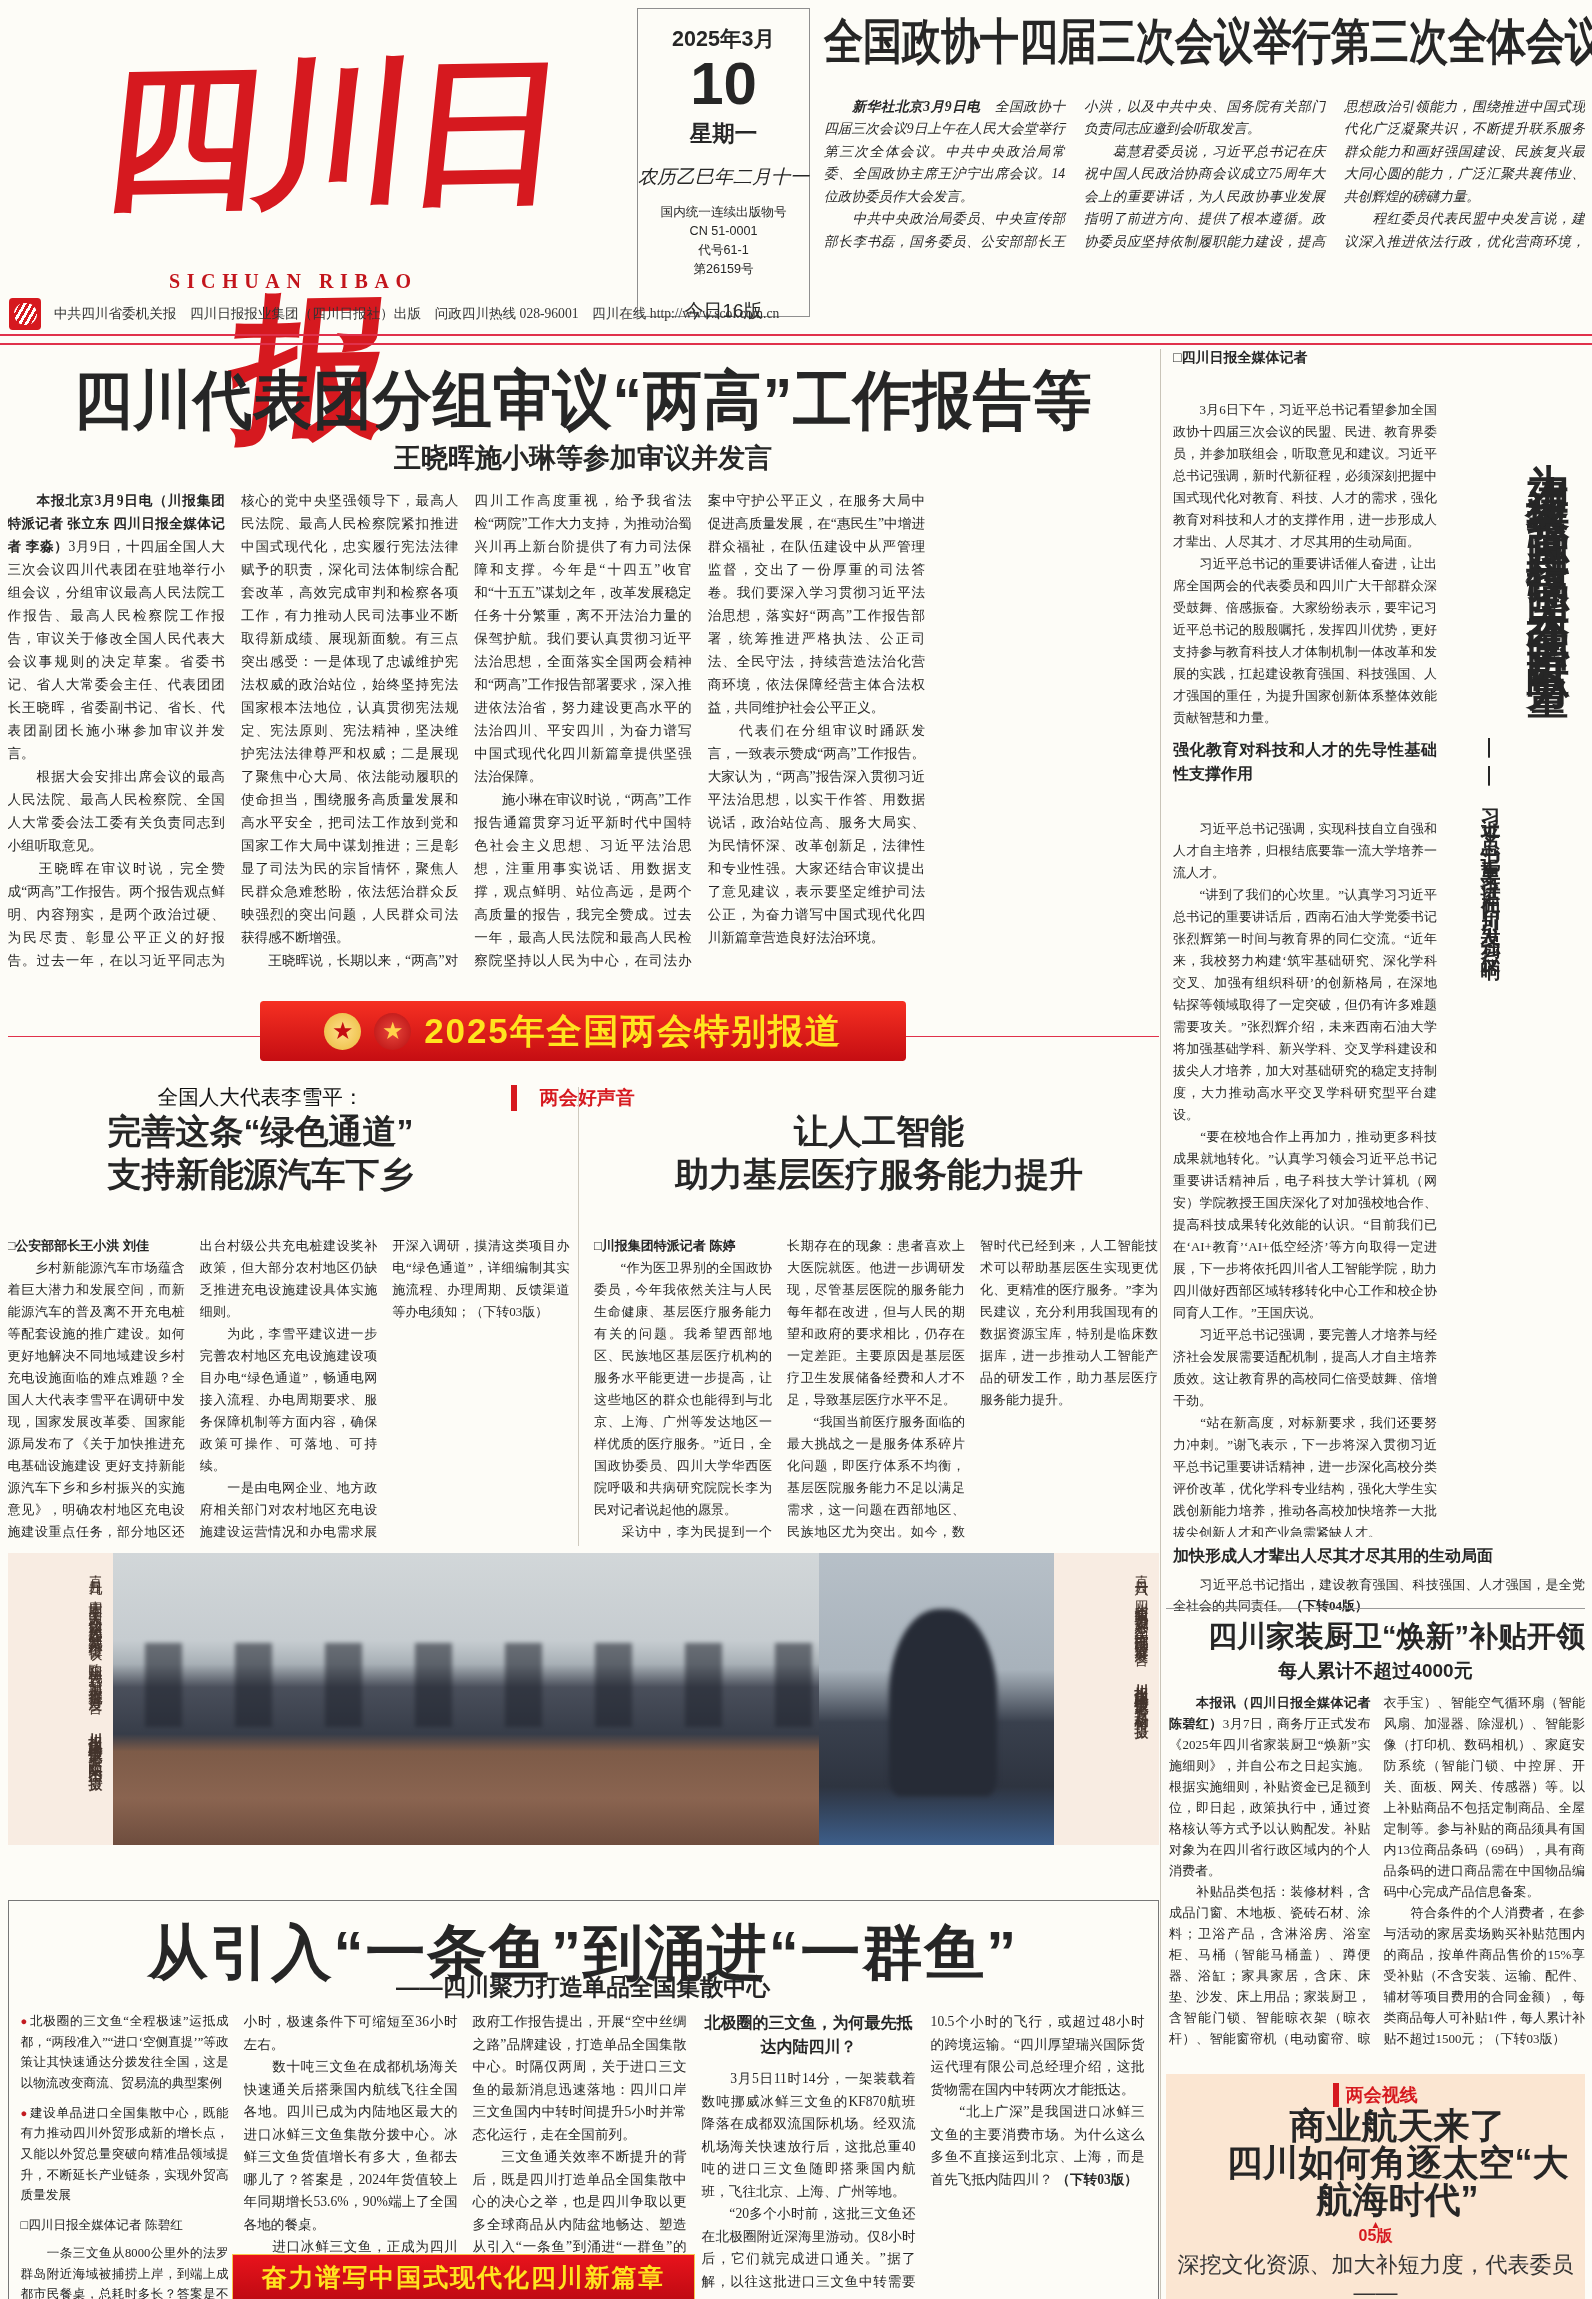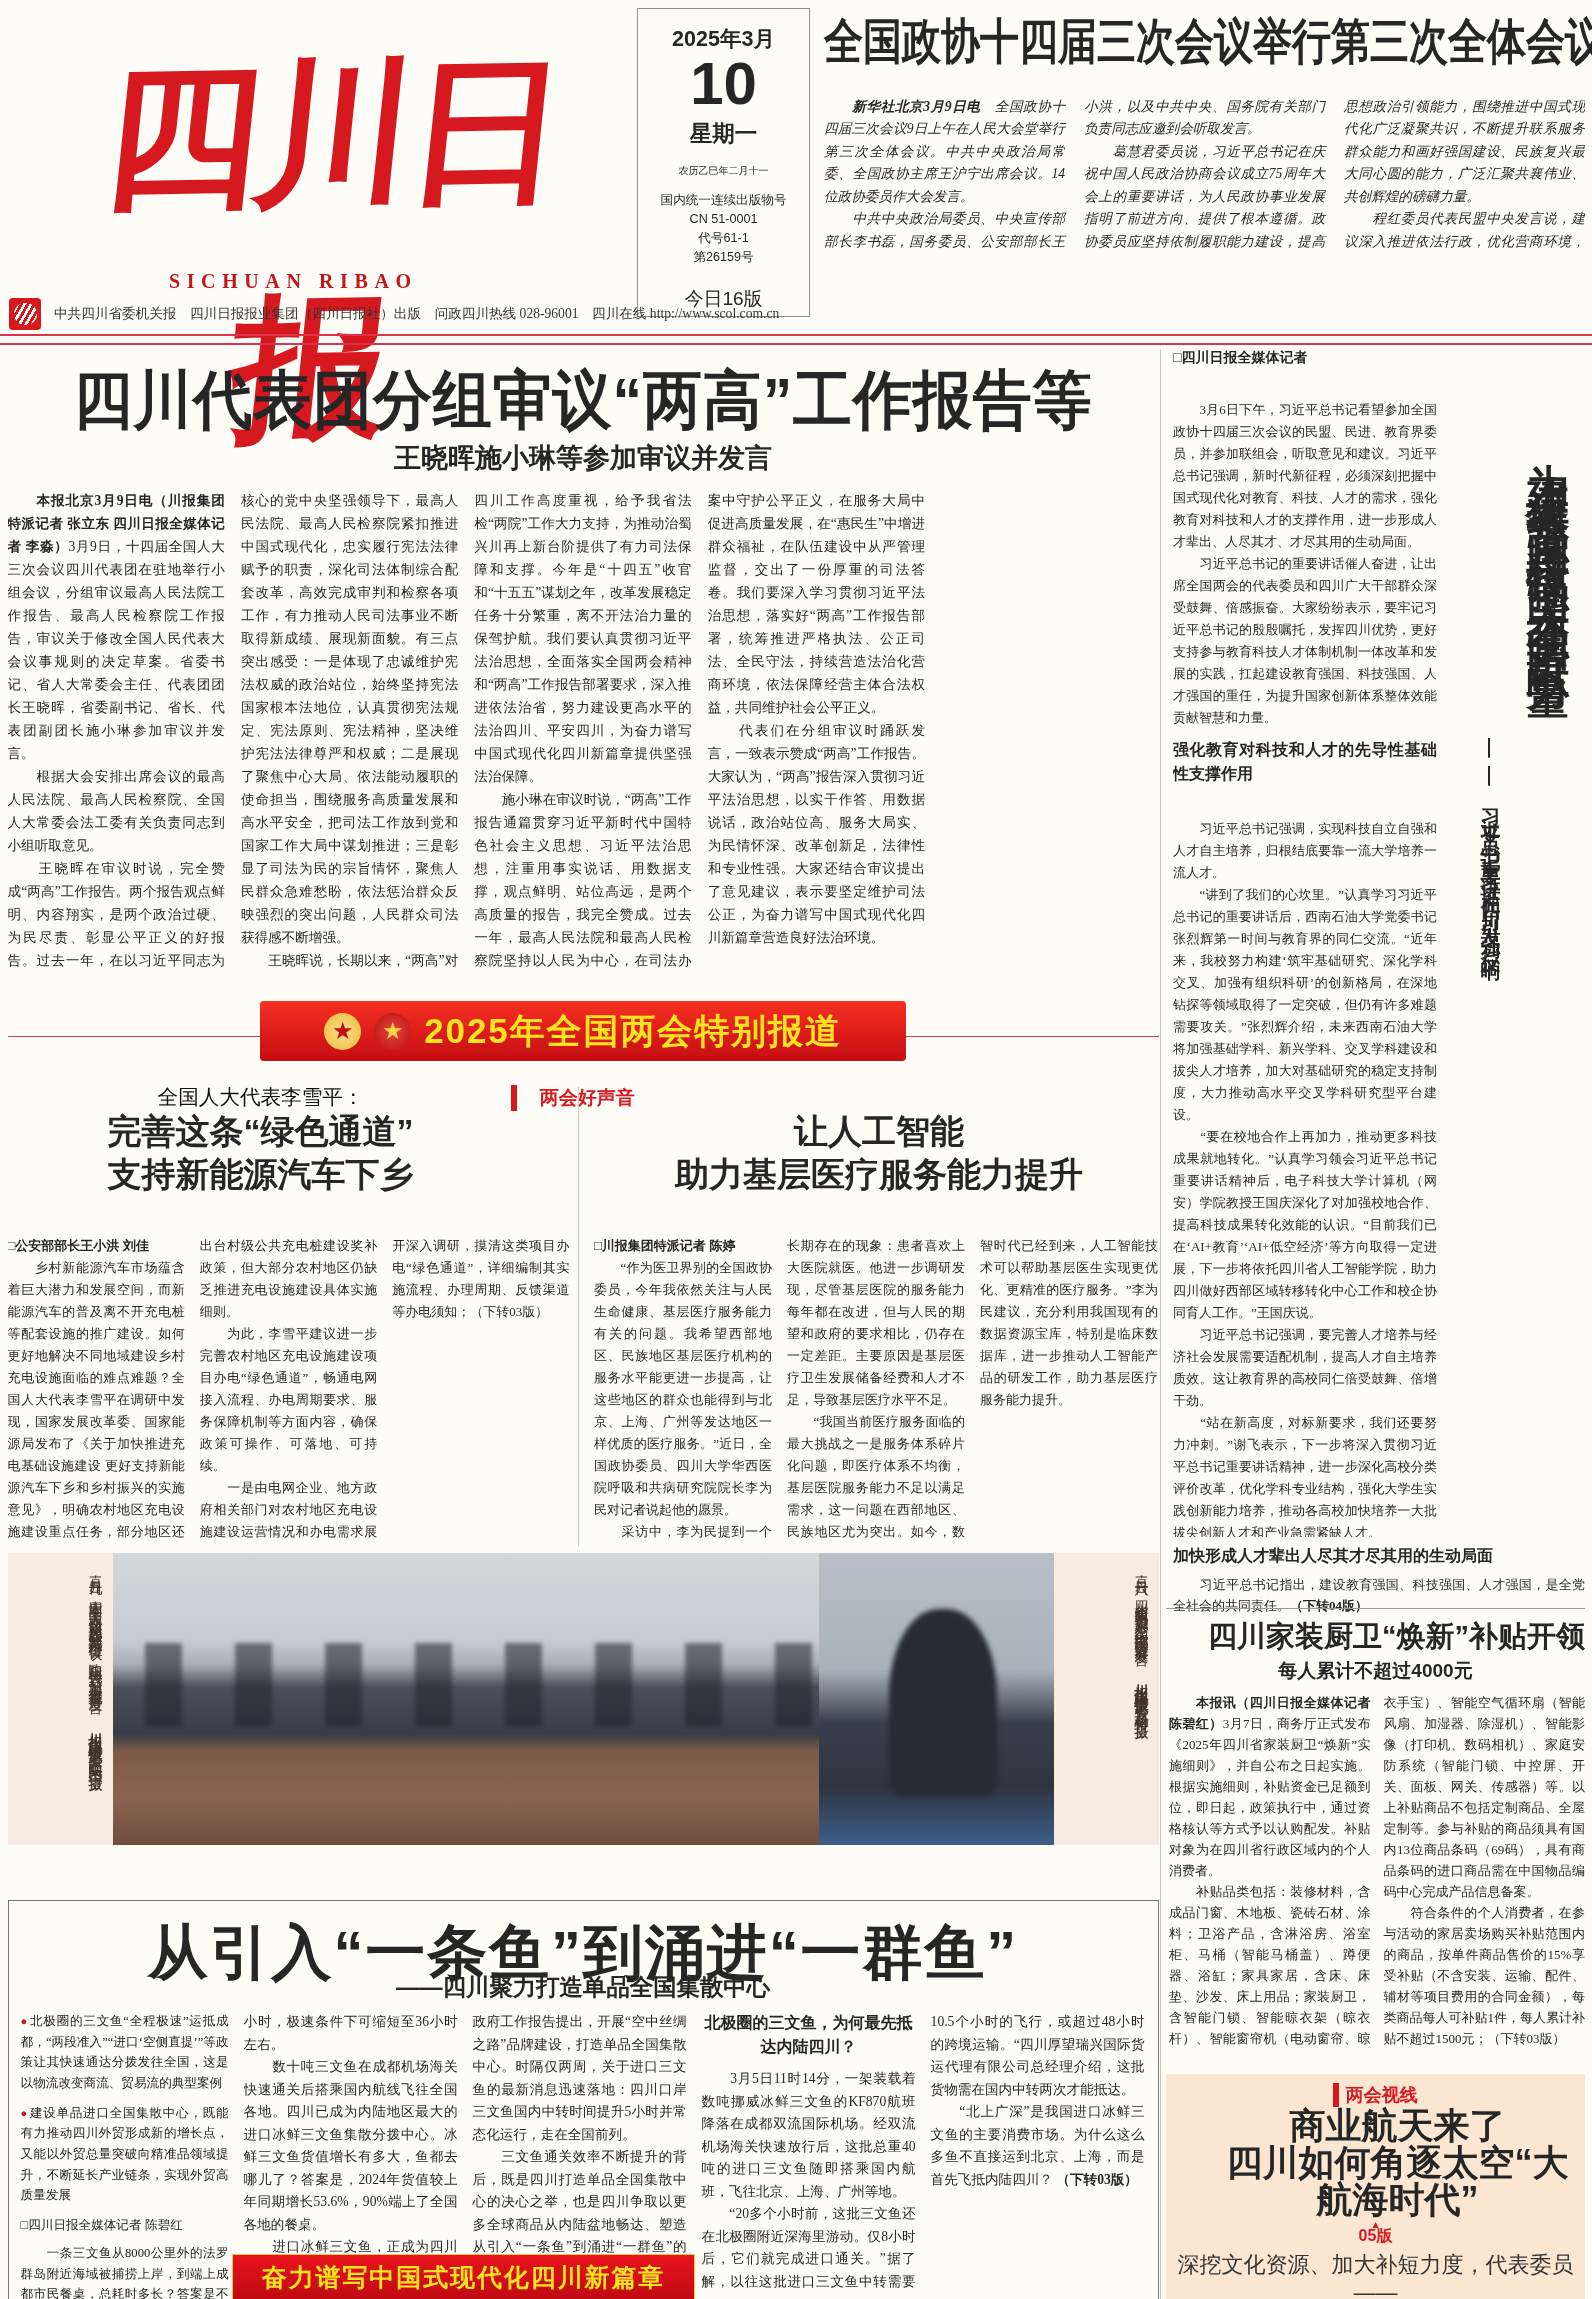--- a/index.html
+++ b/index.html
@@ -13,21 +13,21 @@
   
   #masthead-cn{left:32px;top:17px;width:600px;height:253px;font-size:157px;line-height:234px;
      font-weight:900;color:#d6191f;letter-spacing:-5.6px;transform:skewX(-7deg) rotate(-1deg);
      font-family:"Liberation Sans","DejaVu Sans",sans-serif;text-align:center;}
   #masthead-en{left:169px;top:270px;width:309px;font-size:20px;font-weight:bold;color:#c3151c;
      letter-spacing:6.6px;font-family:"Liberation Serif",serif;}
   #datebox{left:637px;top:7.5px;width:171px;height:307px;border:0.9px solid #8f8f8f;text-align:center;}
   #datebox .d1{margin-top:15px;font-size:21.5px;font-weight:bold;font-family:"Liberation Sans",sans-serif;}
   #datebox .d2{font-size:60px;line-height:62px;font-weight:bold;font-family:"Liberation Sans",sans-serif;}
   #datebox .d3{font-size:22.5px;font-weight:bold;font-family:"Liberation Sans",sans-serif;margin-top:3.7px;}
-  #datebox .d4{font-size:10px;margin-top:15px;}
+  #datebox .d4{font-size:19px;font-style:italic;margin-top:15px;}
   #datebox .d5{font-size:12.6px;margin-top:13px;line-height:19px;font-family:"Liberation Sans",sans-serif;}
   #datebox .d6{font-size:19px;margin-top:19px;font-family:"Liberation Sans",sans-serif;}
   #tr-art{left:824px;top:7.5px;width:761px;}
   #tr-headline{font-size:39px;font-weight:900;letter-spacing:0px;transform:scaleY(1.25);transform-origin:top;
      font-family:"Liberation Sans",sans-serif;white-space:nowrap;}
   #tr-body{margin-top:34px;height:178px;column-count:3;column-gap:19px;font-size:13.6px;line-height:22.5px;font-style:italic;}
   #infobar{left:0;top:300px;width:1593px;height:34px;}
   #infologo{position:absolute;left:9.4px;top:-1.9px;width:32px;height:32px;background:#d6191f;border-radius:3.7px;}
   #infologo::after{content:"";position:absolute;inset:4.7px;border-radius:50%;
      background:repeating-linear-gradient(120deg,#d6191f 0 2.8px,#ffffff 2.8px 5.6px);}

